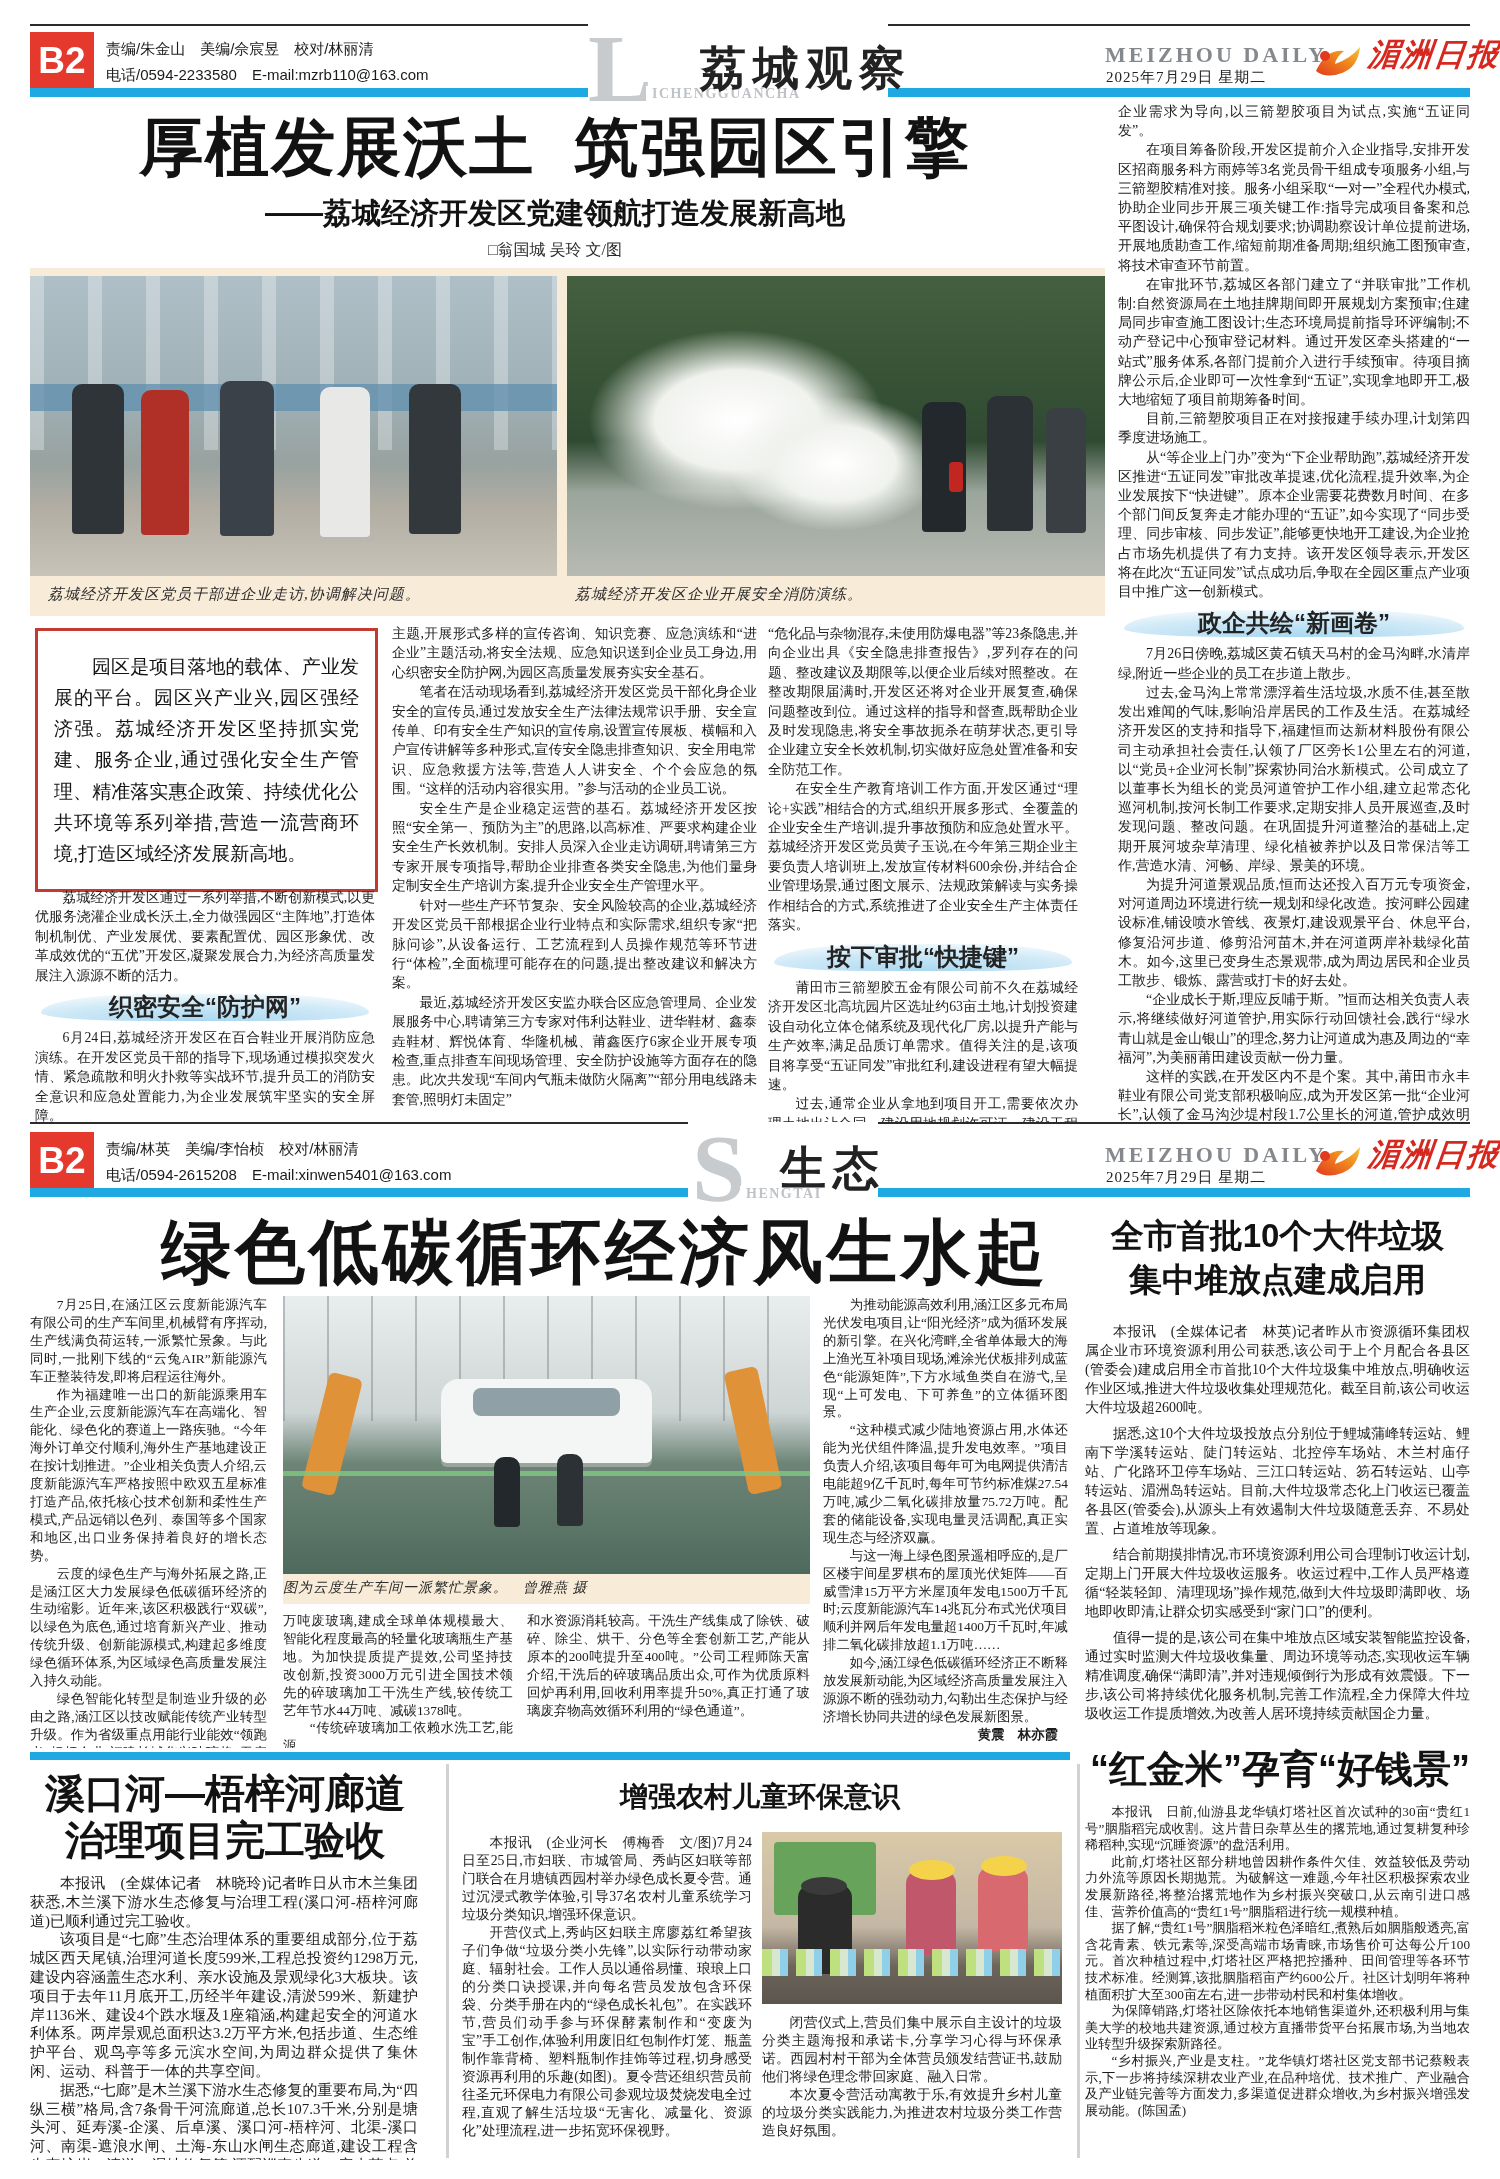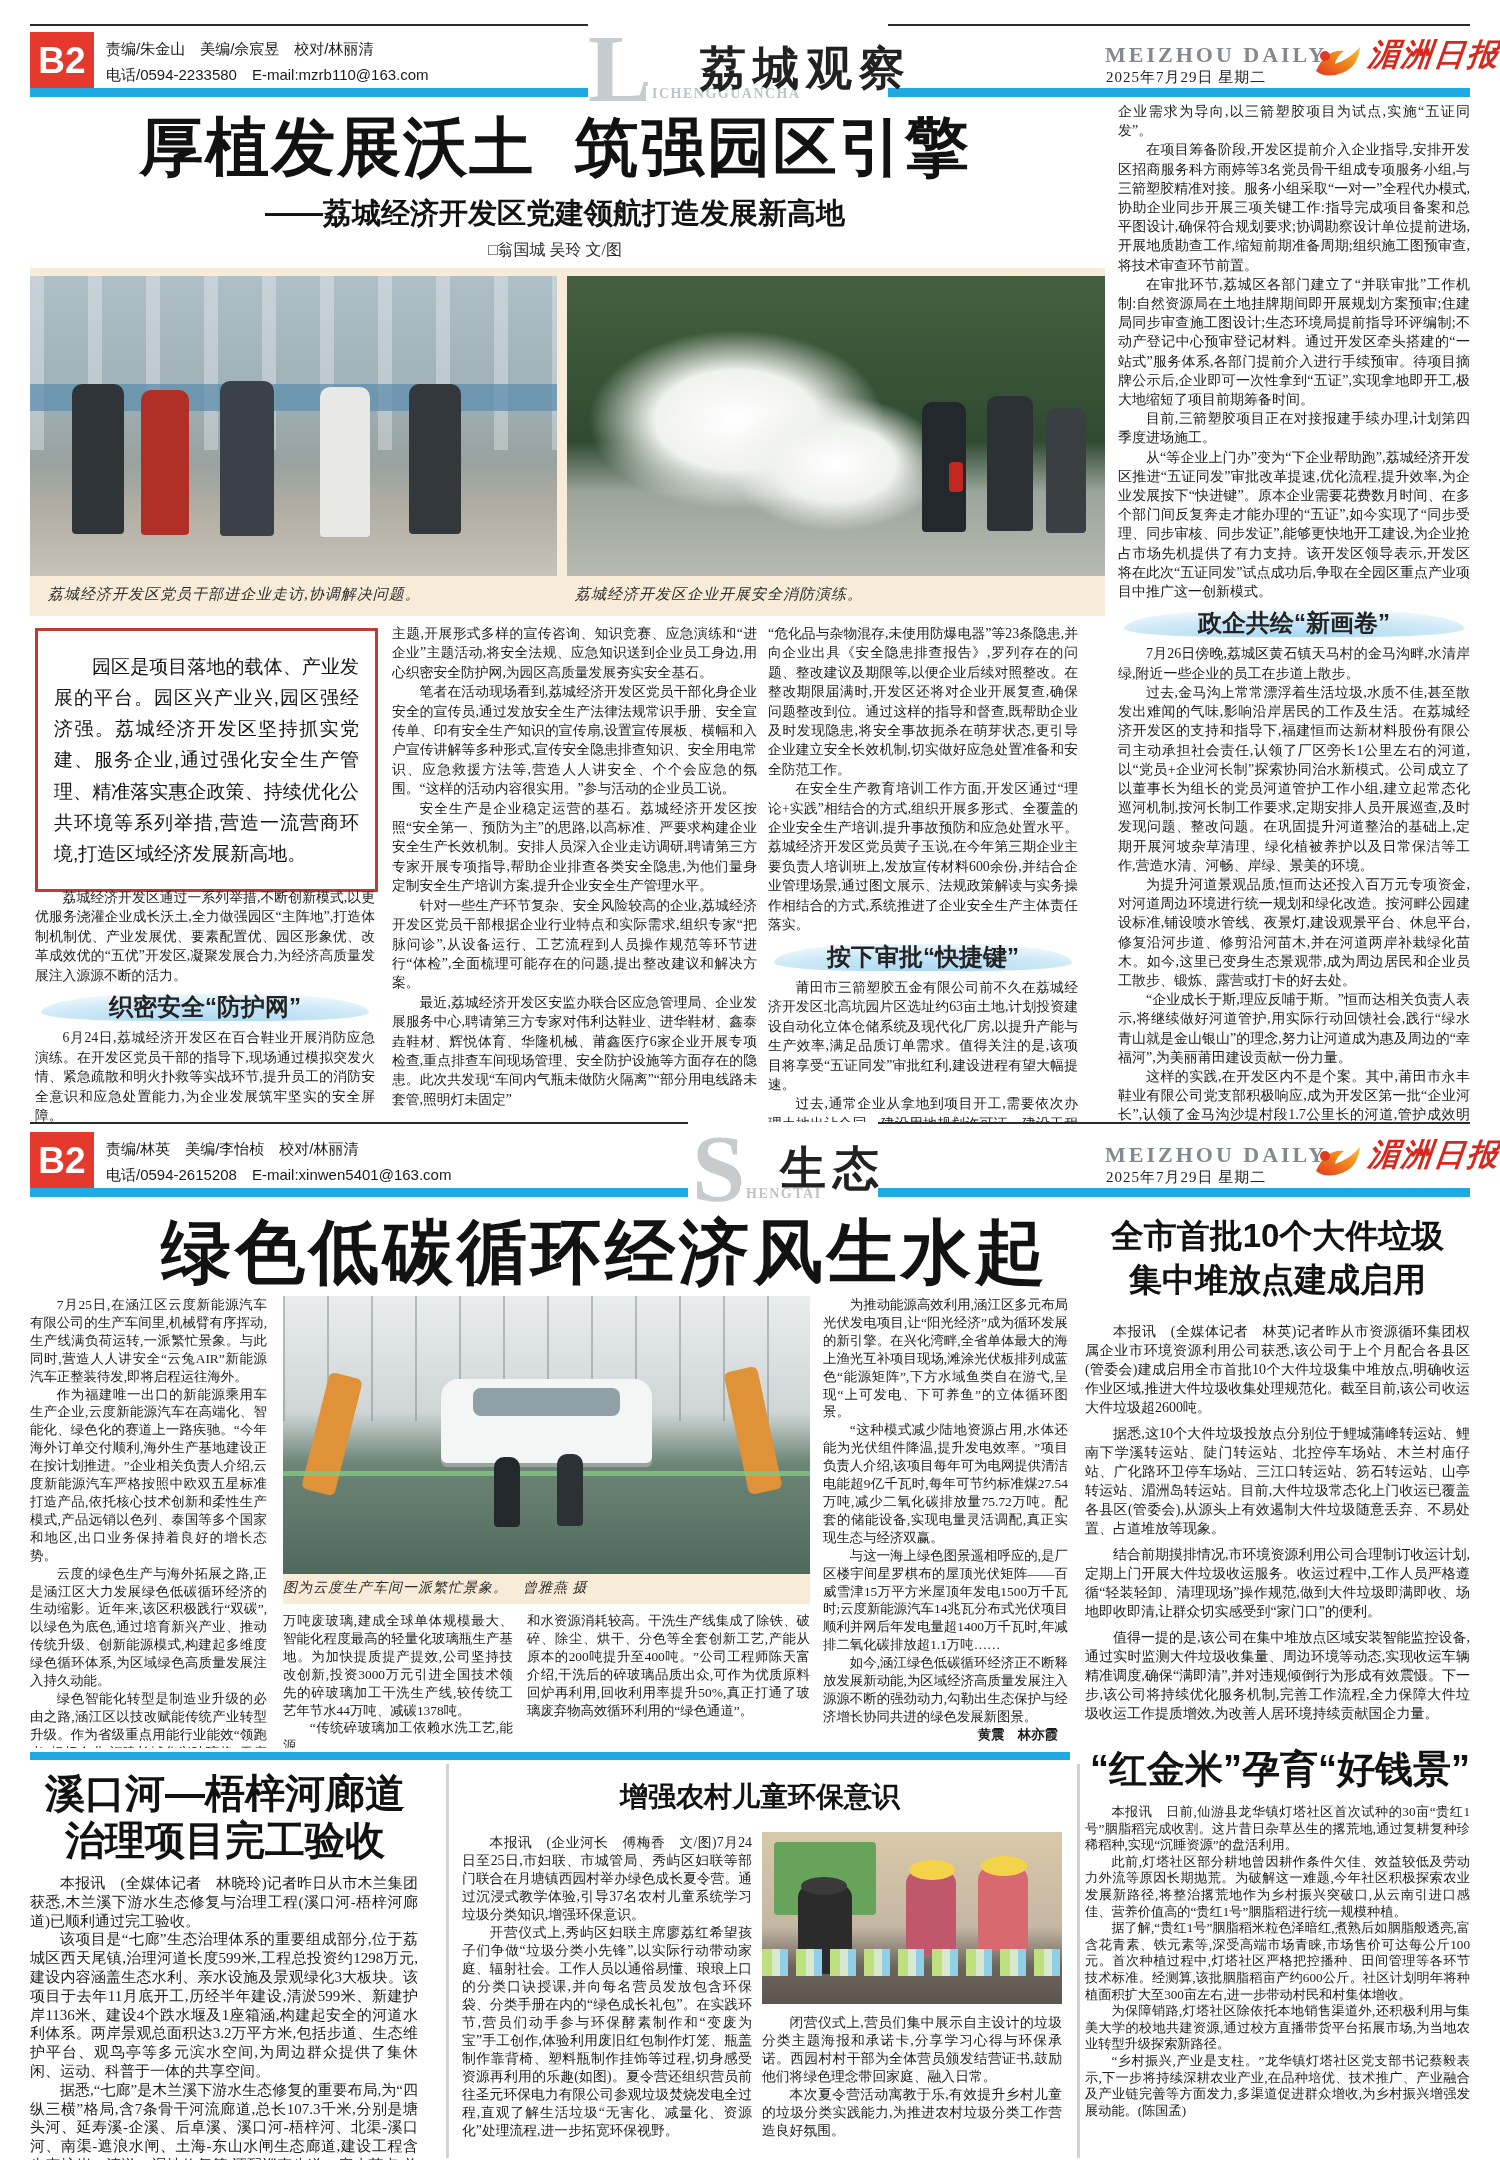--- a/index.html
+++ b/index.html
@@ -182,21 +182,21 @@
       <path d="M4 30 Q14 8 32 10 Q24 16 23 23 Q38 18 48 6 Q46 26 30 32 Q14 38 4 30 Z" fill="url(#fg)"></path>
       <circle cx="13" cy="15" r="5" fill="#e23a1e"></circle>
     </svg>
     <span class="paperlogo">湄洲日报</span>
   </div>
 
   <div class="abs ht headline2" style="left:40px;top:1206px;width:1130px;">绿色低碳循环经济风生水起</div>
 
   <div class="abs bodycol" style="left:30px;top:1296px;width:237px;height:452px;font-size:13.4px;line-height:17.9px;">
     <div>
-        <p class="p">7月25日,在涵江区云度新能源汽车有限公司的生产车间里,机械臂有序挥动,生产线满负荷运转,一派繁忙景象。与此同时,营造人人讲安全“云兔AIR”新能源汽车正整装待发,即将启程运往海外。</p>
+        <p class="p">7月25日,在涵江区云度新能源汽车有限公司的生产车间里,机械臂有序挥动,生产线满负荷运转,一派繁忙景象。与此同时,一批刚下线的“云兔AIR”新能源汽车正整装待发,即将启程运往海外。</p>
         <p class="p">作为福建唯一出口的新能源乘用车生产企业,云度新能源汽车在高端化、智能化、绿色化的赛道上一路疾驰。“今年海外订单交付顺利,海外生产基地建设正在按计划推进。”企业相关负责人介绍,云度新能源汽车严格按照中欧双五星标准打造产品,依托核心技术创新和柔性生产模式,产品远销以色列、泰国等多个国家和地区,出口业务保持着良好的增长态势。</p>
         <p class="p">云度的绿色生产与海外拓展之路,正是涵江区大力发展绿色低碳循环经济的生动缩影。近年来,该区积极践行“双碳”,以绿色为底色,通过培育新兴产业、推动传统升级、创新能源模式,构建起多维度绿色循环体系,为区域绿色高质量发展注入持久动能。</p>
         <p class="p">绿色智能化转型是制造业升级的必由之路,涵江区以技改赋能传统产业转型升级。作为省级重点用能行业能效“领跑者”标杆企业,福建长城华兴玻璃将“无废玻璃”工厂建设目标融入全流程,每年消化14</p>
       </div>
   </div>
 
   <div class="photo abs" style="left:283px;top:1296px;width:527px;height:278px;background:linear-gradient(180deg,#e9eded 0%,#ced5d5 42%,#6d8577 60%,#4e6a5c 100%);">
     <div class="abs" style="left:0;top:0;width:100%;height:45%;background:repeating-linear-gradient(90deg,rgba(120,130,135,.45) 0 2px,rgba(0,0,0,0) 2px 44px);"></div>
     <div class="abs" style="left:30%;top:30%;width:40%;height:30%;background:#f4f6f6;border-radius:18px 18px 6px 6px;box-shadow:0 4px 0 #9aa5a0;"></div>
     <div class="abs" style="left:36%;top:33%;width:28%;height:10%;background:#8fa0a6;border-radius:8px;"></div>

